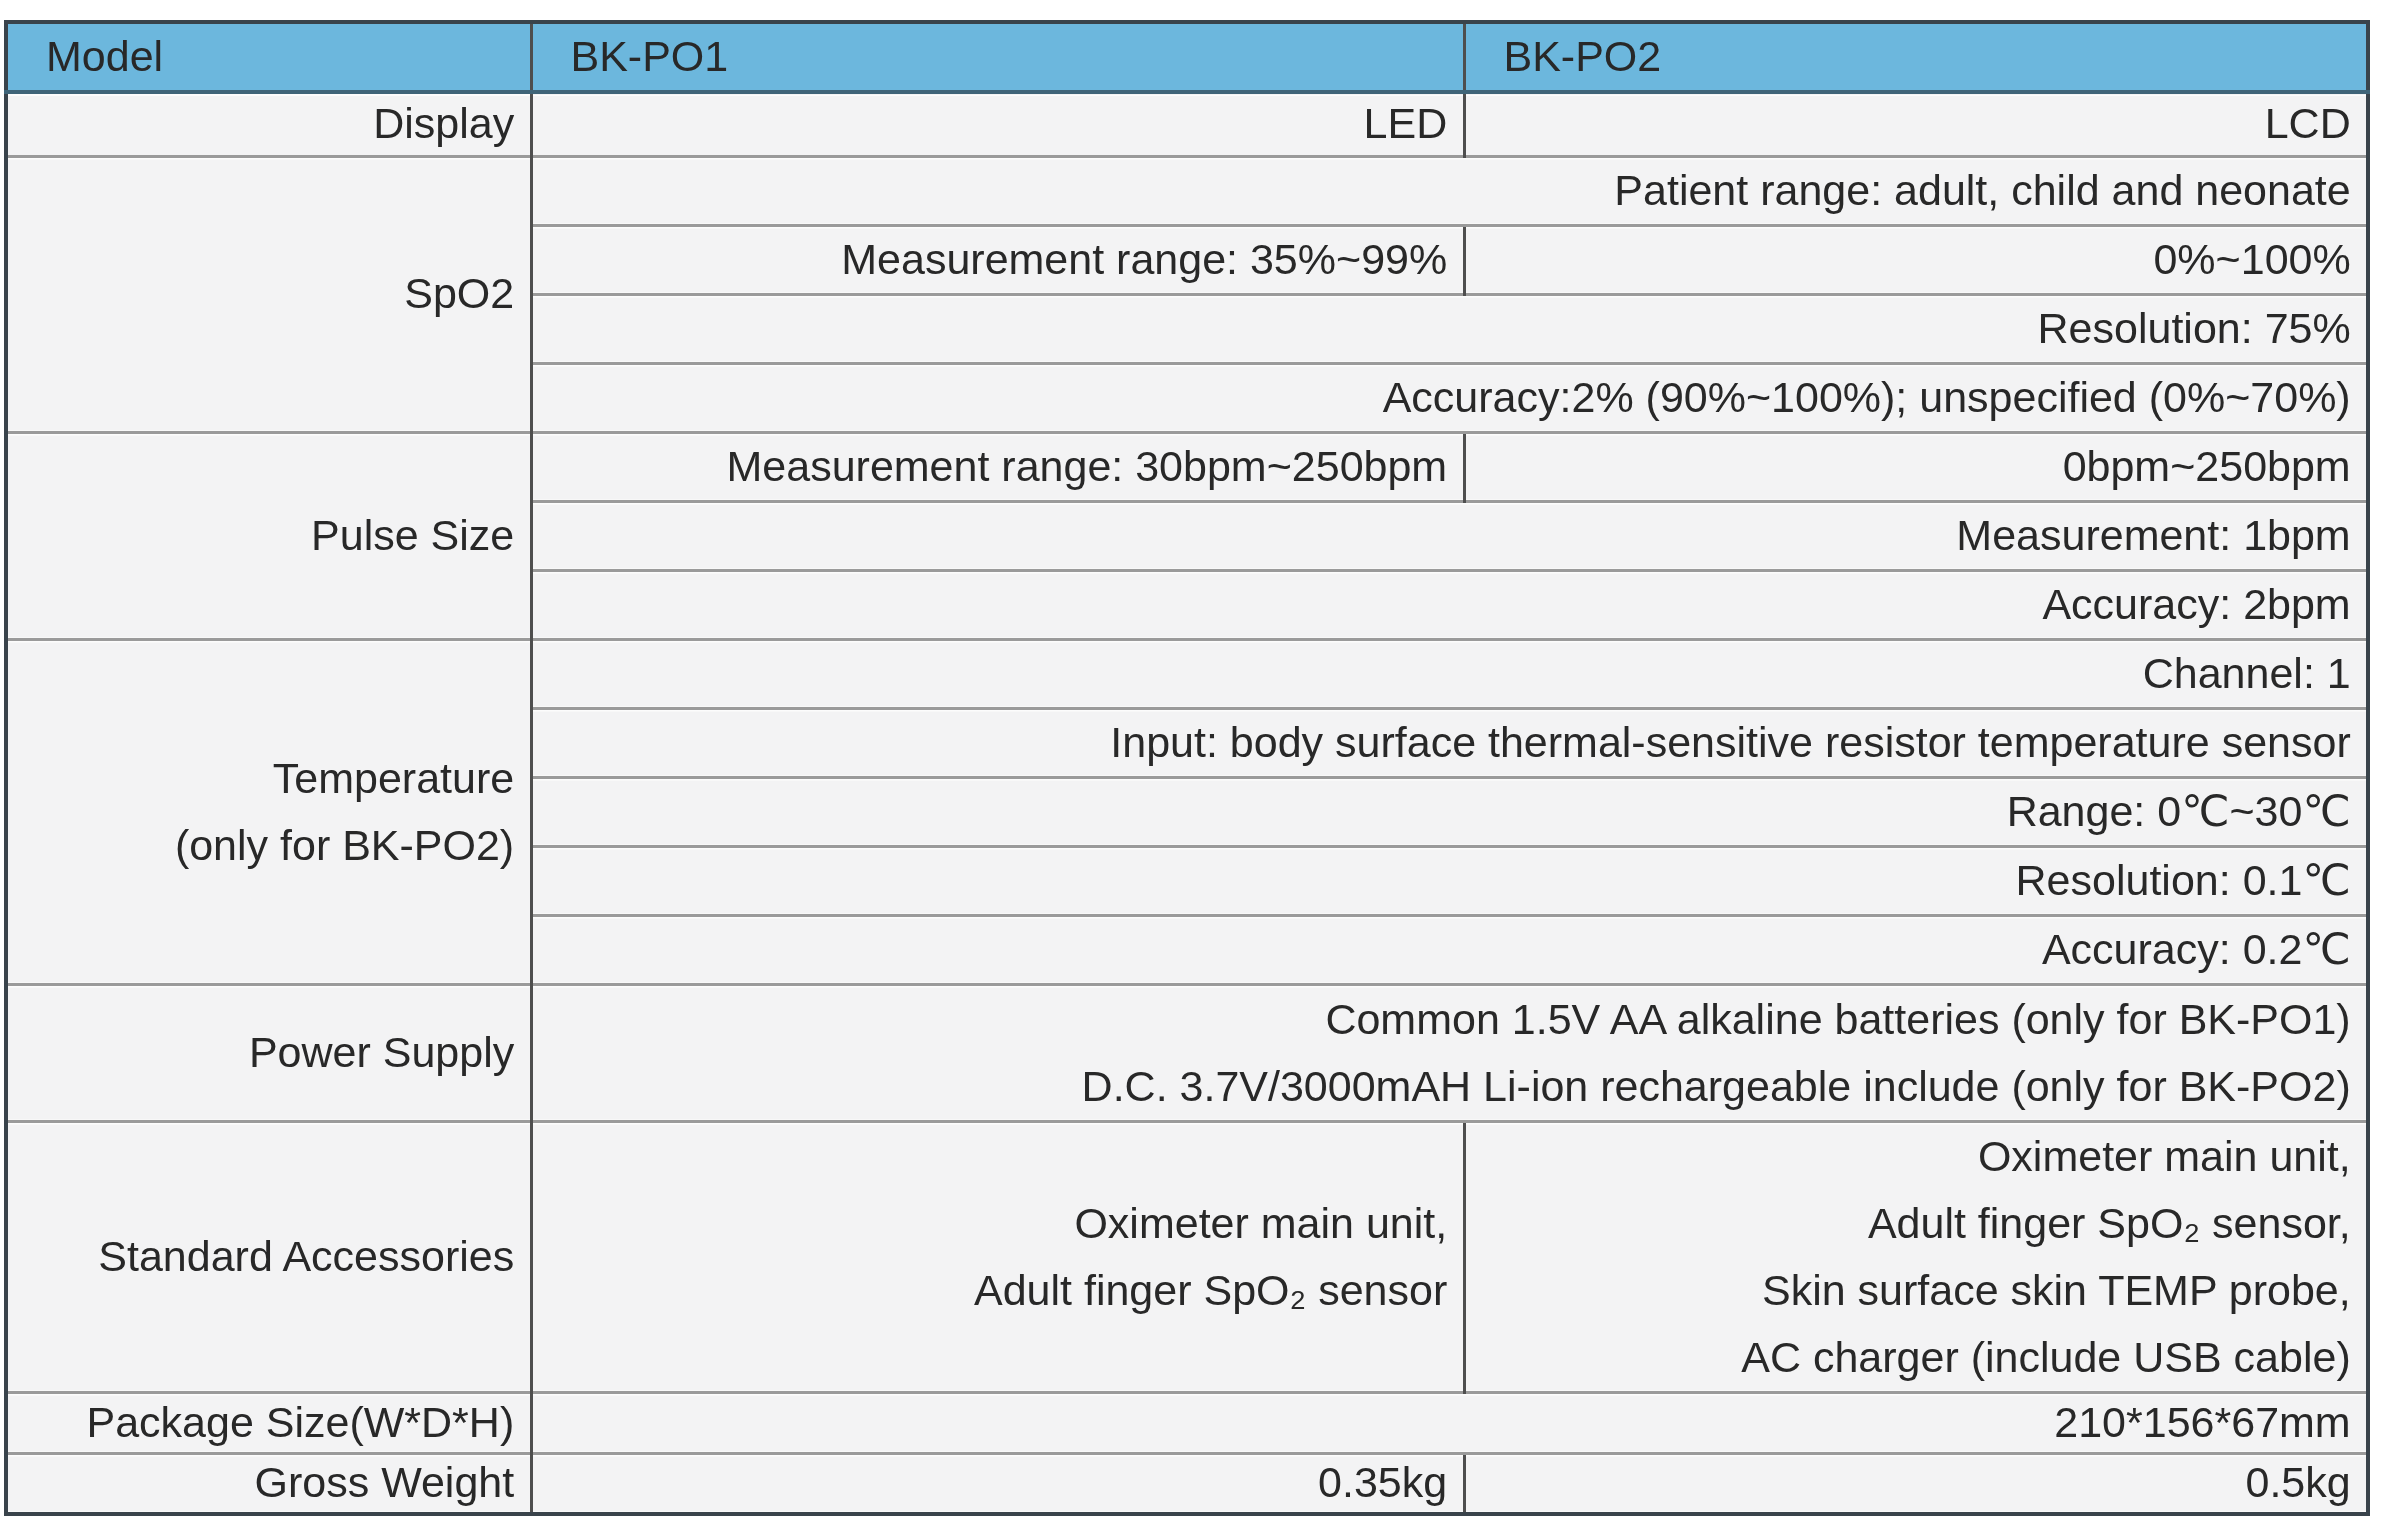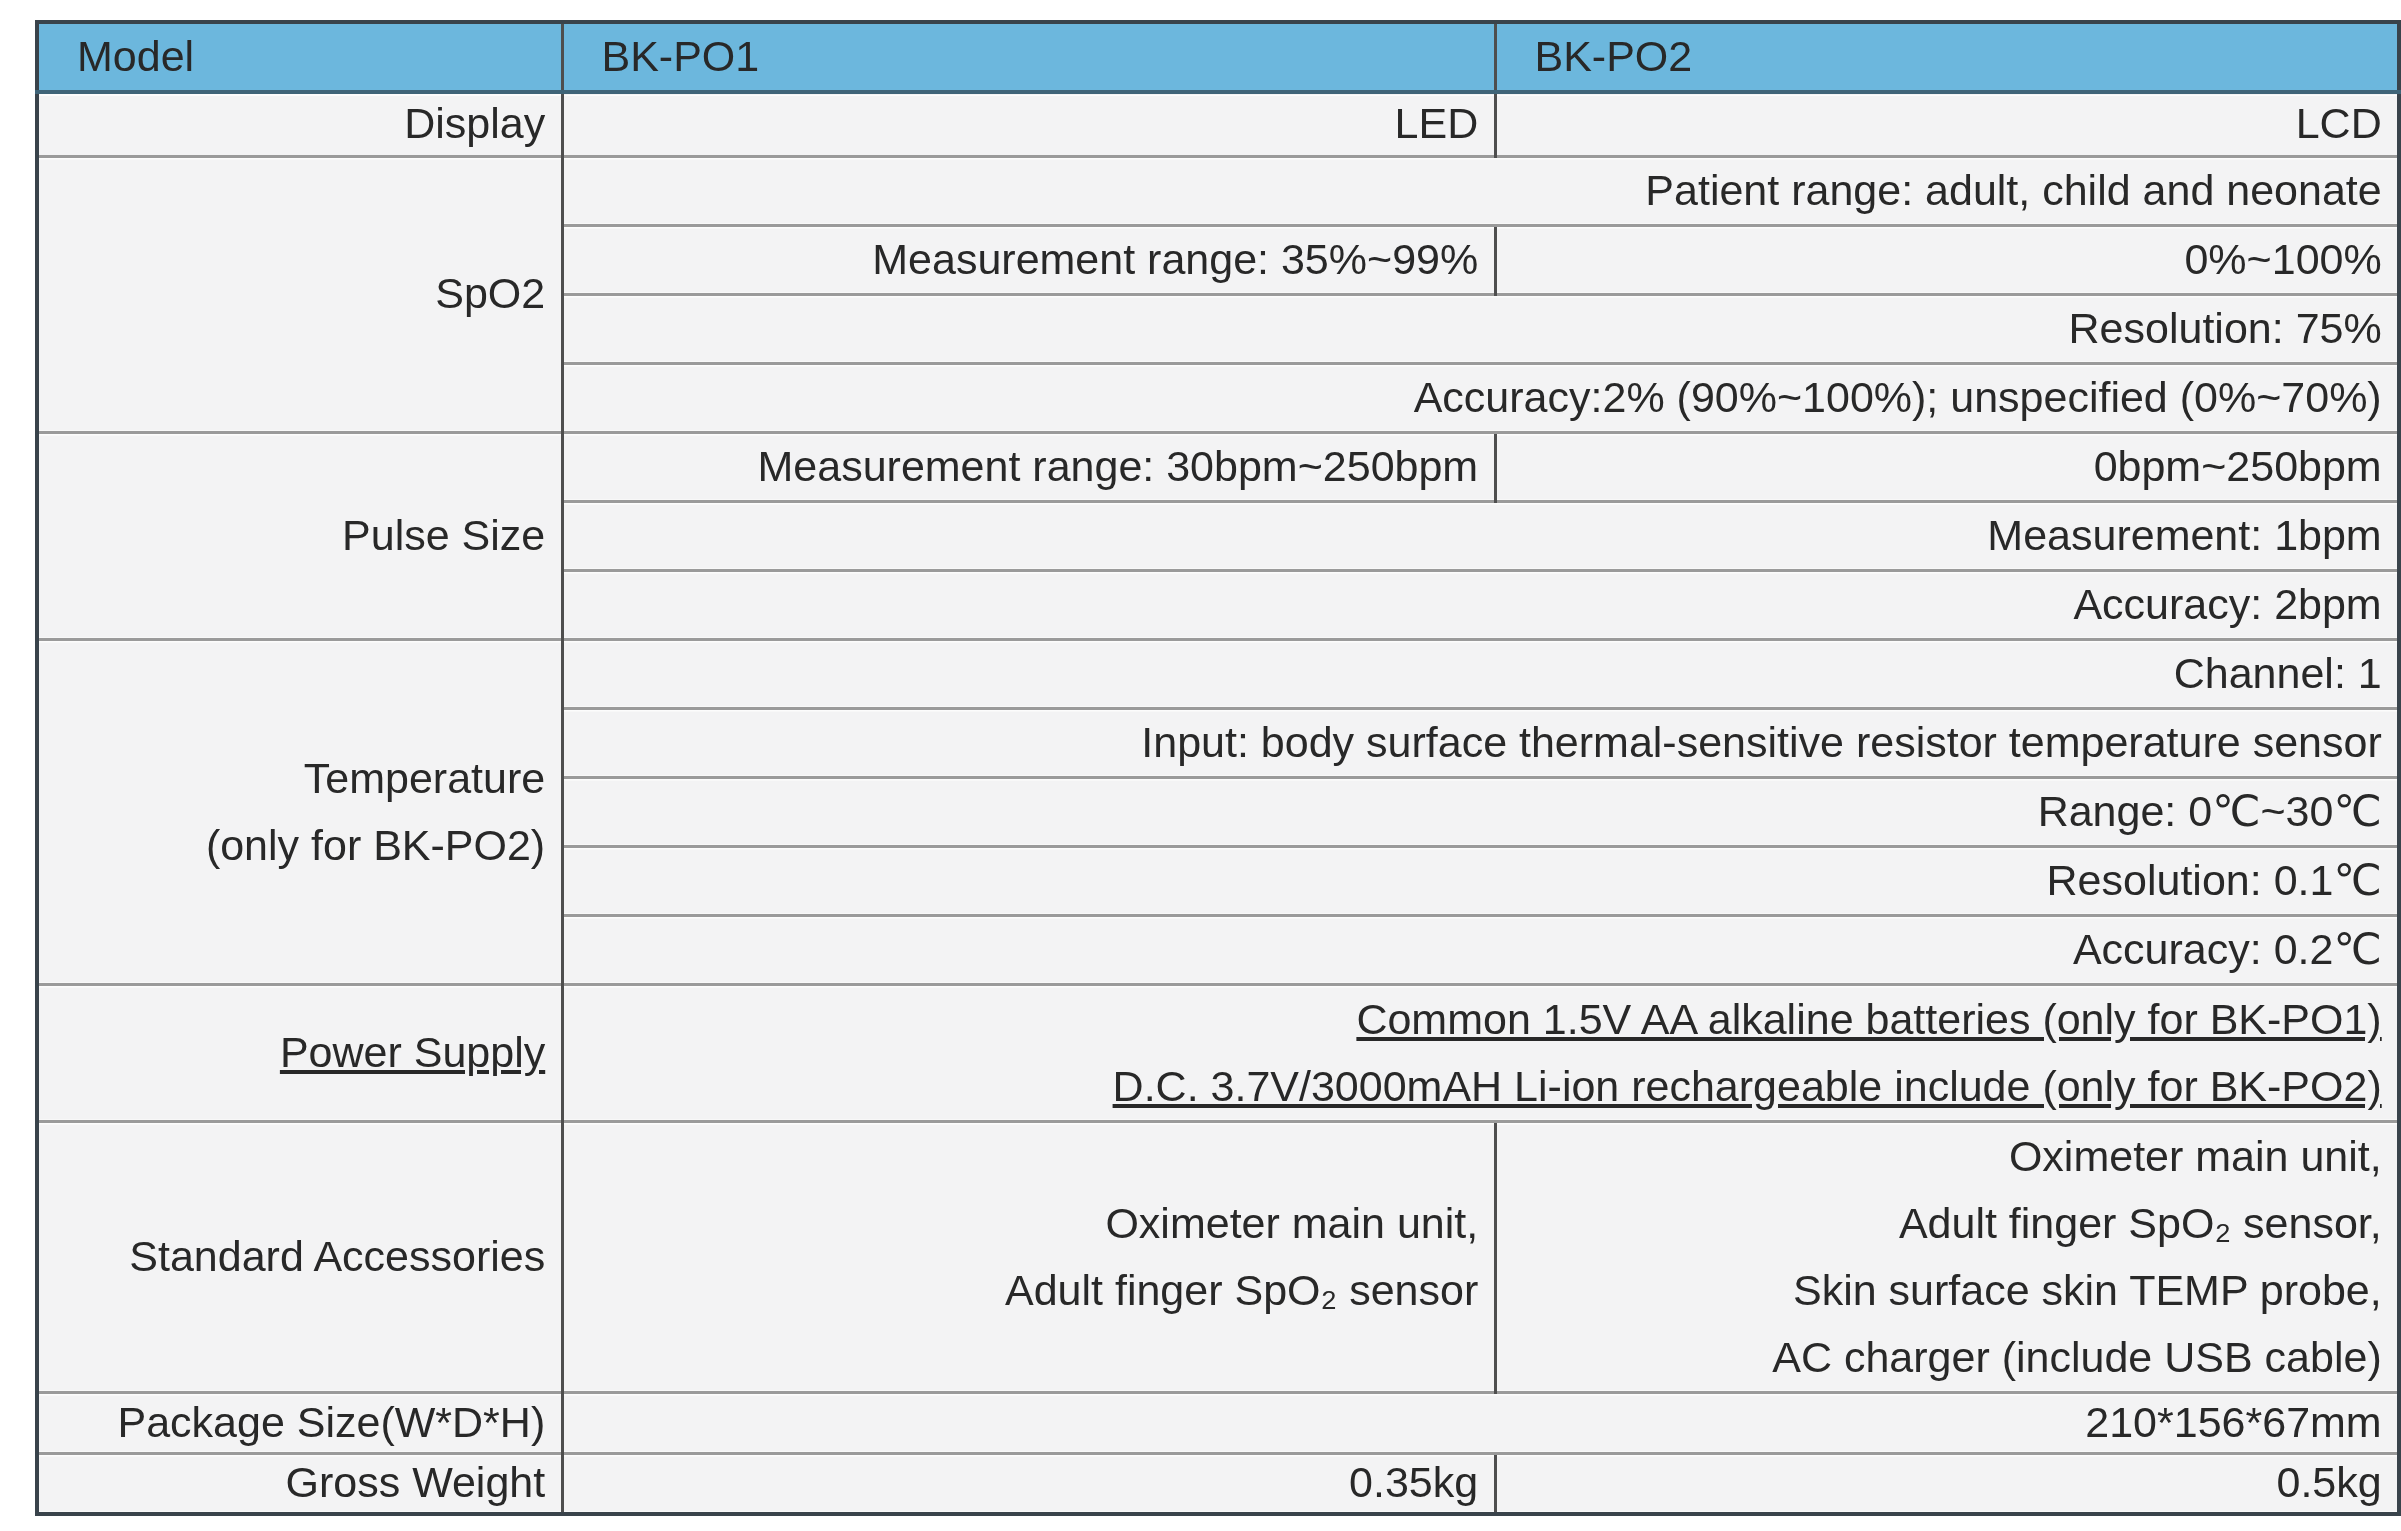--- a/index.html
+++ b/index.html
@@ -7,21 +7,21 @@
     padding: 0;
     background: #ffffff;
     width: 2401px;
     height: 1531px;
     overflow: hidden;
     font-family: "Liberation Sans", "DejaVu Sans", sans-serif;
     color: #282828;
   }
   .spec-table {
     position: absolute;
-    left: 35px;
+    left: 4px;
     top: 20px;
     width: 2362px;
     border-collapse: collapse;
     table-layout: fixed;
     font-size: 43px;
     line-height: 1.25;
   }
   .spec-table col.c1 { width: 525px; }
   .spec-table col.c2 { width: 933px; }
   .spec-table col.c3 { width: 904px; }
@@ -43,21 +43,21 @@
     padding: 0 15.3px 0 38px;
     border-top: 3.1px solid #9a9a9a;
   }
   
   .vl { border-left: 3.1px solid #4e4e4e; }
 
   
   tr.h-header  { height: 70px; }
   tr.h-display { height: 64px; }
   tr.h-sub     { height: 69px; }
-  tr.h-power   { height: 131px; text-decoration: underline; }
+  tr.h-power   { height: 131px; }
   tr.h-acc     { height: 269px; }
   tr.h-pkg     { height: 61px; }
   tr.h-gross   { height: 61px; }
 
   .multiline div { line-height: 67px; }
 </style>
 </head>
 <body>
 
 <table class="spec-table">

